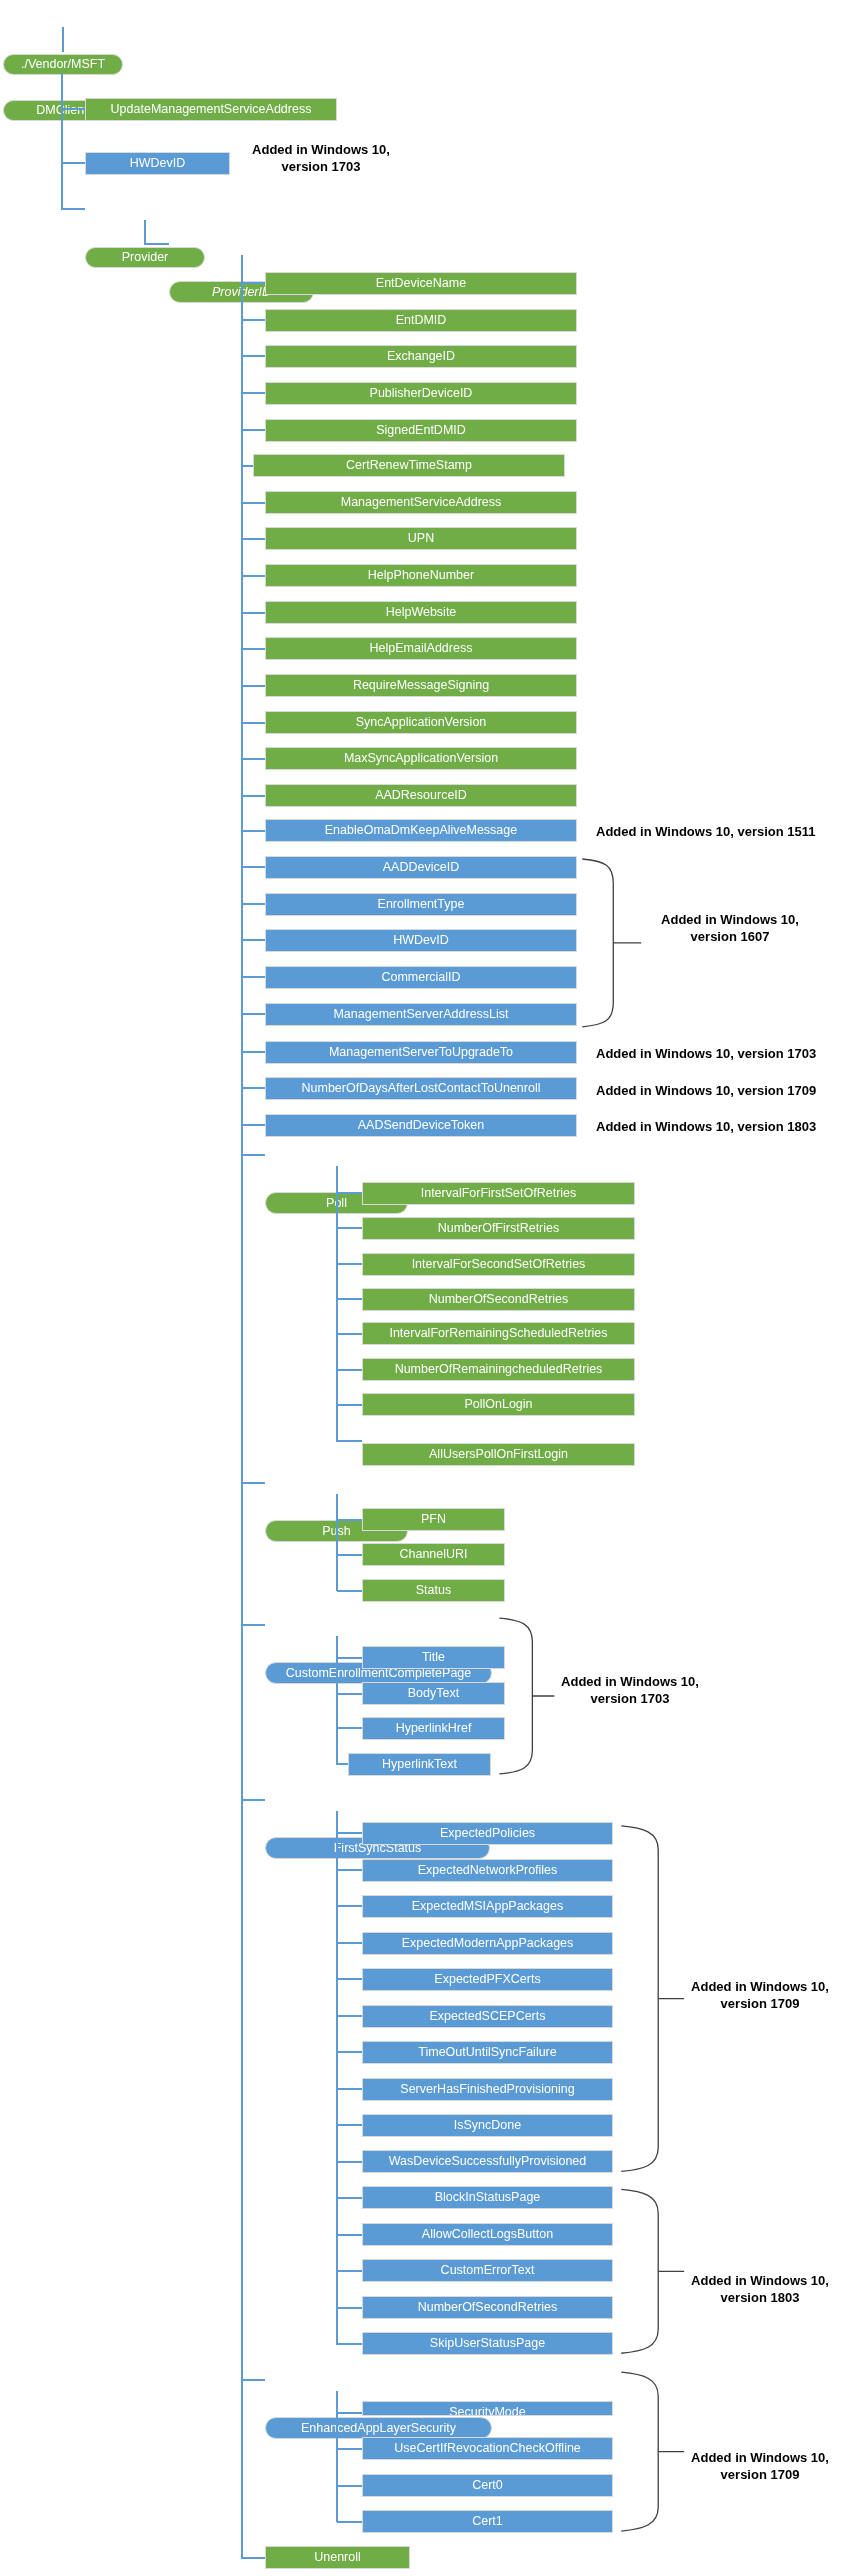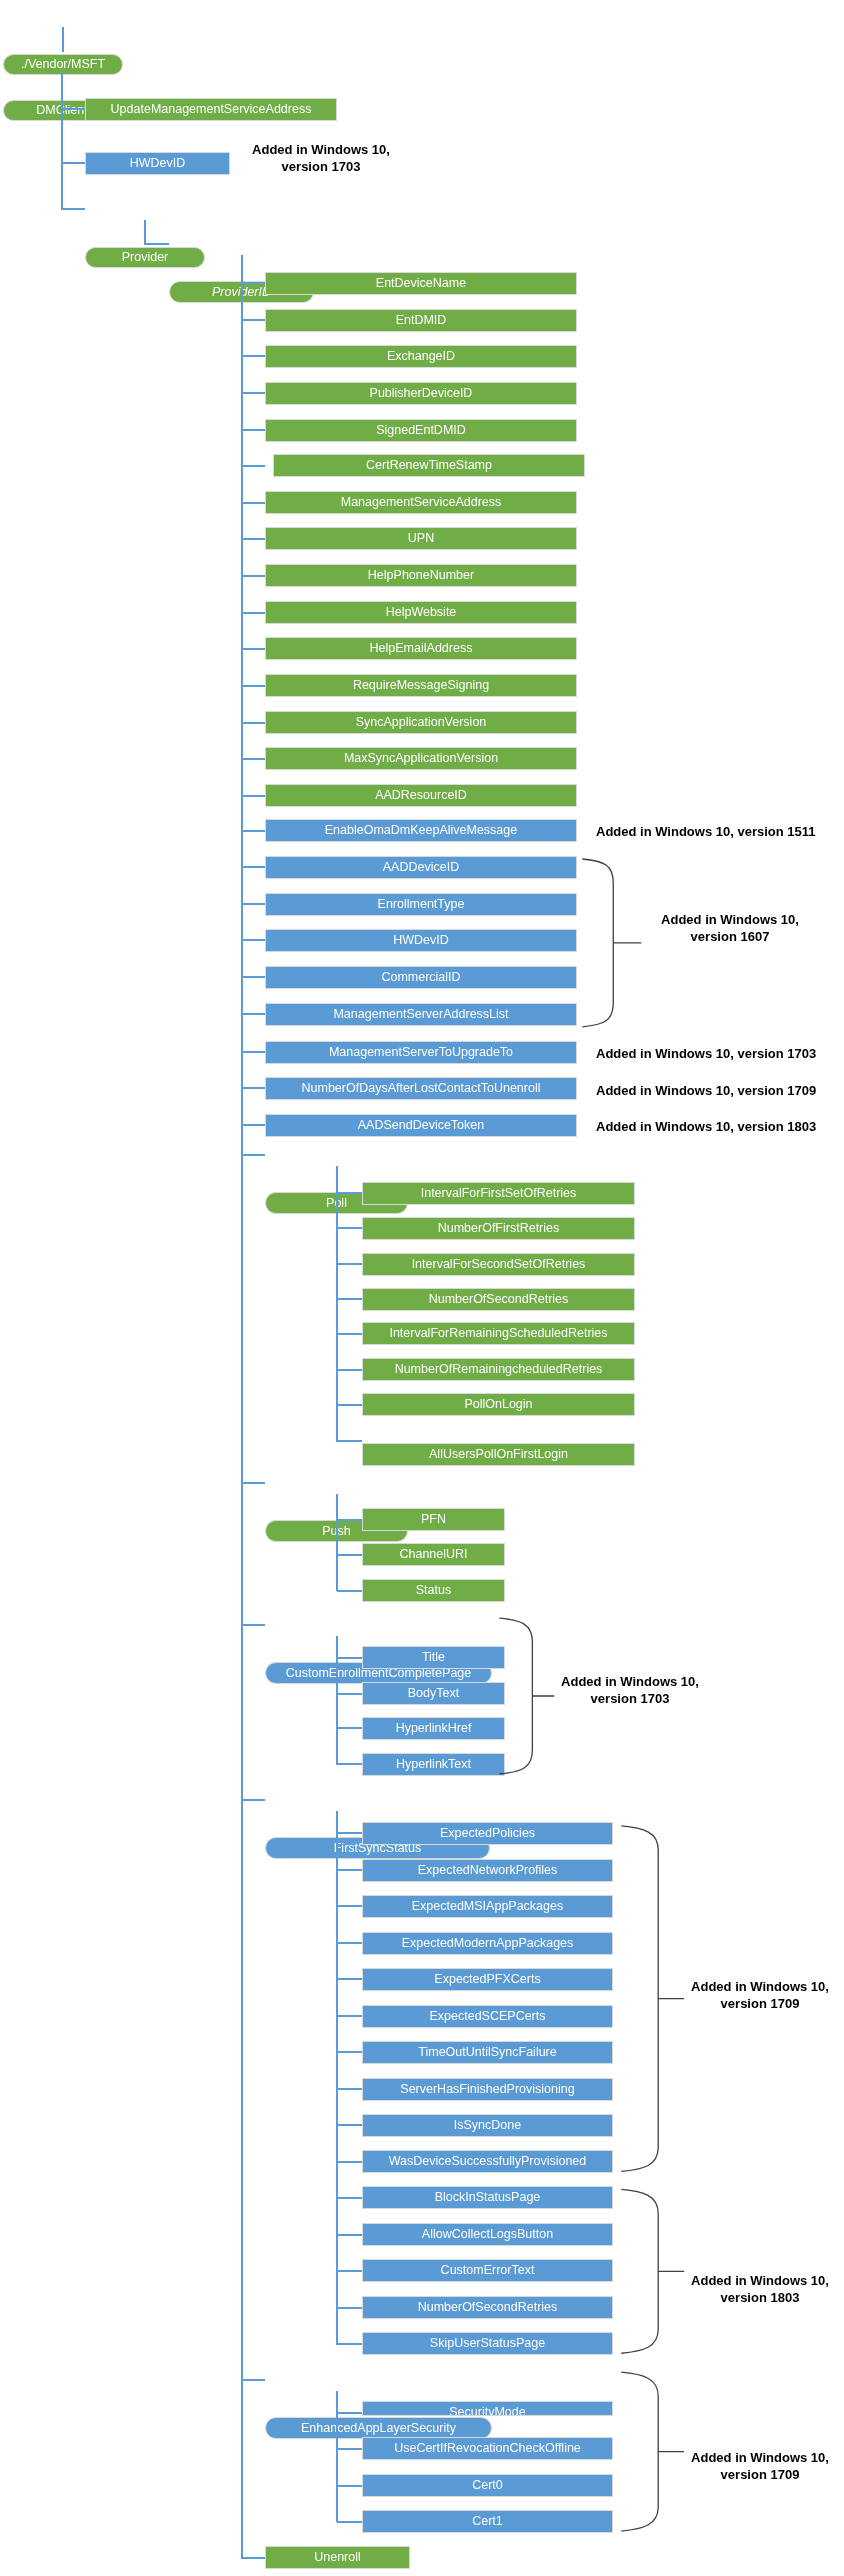--- a/index.html
+++ b/index.html
@@ -68,21 +68,21 @@
     <div class="node rect green" style="left: 265px; top: 272px; width: 312px; height: 23px; line-height: 21px;">EntDeviceName</div>
     <div class="connector" style="left: 242px; top: 319px; width: 23px; height: 2px;"></div>
     <div class="node rect green" style="left: 265px; top: 309px; width: 312px; height: 23px; line-height: 21px;">EntDMID</div>
     <div class="connector" style="left: 242px; top: 355px; width: 23px; height: 2px;"></div>
     <div class="node rect green" style="left: 265px; top: 345px; width: 312px; height: 23px; line-height: 21px;">ExchangeID</div>
     <div class="connector" style="left: 242px; top: 392px; width: 23px; height: 2px;"></div>
     <div class="node rect green" style="left: 265px; top: 382px; width: 312px; height: 23px; line-height: 21px;">PublisherDeviceID</div>
     <div class="connector" style="left: 242px; top: 429px; width: 23px; height: 2px;"></div>
     <div class="node rect green" style="left: 265px; top: 419px; width: 312px; height: 23px; line-height: 21px;">SignedEntDMID</div>
     <div class="connector" style="left: 242px; top: 465px; width: 23px; height: 2px;"></div>
-    <div class="node rect green" style="left: 273px; top: 454px; width: 312px; height: 23px; line-height: 21px;">CertRenewTimeStamp</div>
+    <div class="node rect green" style="left: 253px; top: 454px; width: 312px; height: 23px; line-height: 21px;">CertRenewTimeStamp</div>
     <div class="connector" style="left: 242px; top: 502px; width: 23px; height: 2px;"></div>
     <div class="node rect green" style="left: 265px; top: 491px; width: 312px; height: 23px; line-height: 21px;">ManagementServiceAddress</div>
     <div class="connector" style="left: 242px; top: 538px; width: 23px; height: 2px;"></div>
     <div class="node rect green" style="left: 265px; top: 527px; width: 312px; height: 23px; line-height: 21px;">UPN</div>
     <div class="connector" style="left: 242px; top: 575px; width: 23px; height: 2px;"></div>
     <div class="node rect green" style="left: 265px; top: 564px; width: 312px; height: 23px; line-height: 21px;">HelpPhoneNumber</div>
     <div class="connector" style="left: 242px; top: 612px; width: 23px; height: 2px;"></div>
     <div class="node rect green" style="left: 265px; top: 601px; width: 312px; height: 23px; line-height: 21px;">HelpWebsite</div>
     <div class="connector" style="left: 242px; top: 648px; width: 23px; height: 2px;"></div>
     <div class="node rect green" style="left: 265px; top: 637px; width: 312px; height: 23px; line-height: 21px;">HelpEmailAddress</div>
@@ -142,21 +142,21 @@
     <div class="connector" style="left: 336px; top: 1494px; width: 2px; height: 97px;"></div>
     <div class="connector" style="left: 242px; top: 1624px; width: 23px; height: 2px;"></div>
     <div class="node pill blue" style="left: 265px; top: 1614px; width: 227px; height: 22px; line-height: 20px;">CustomEnrollmentCompletePage</div>
     <div class="connector" style="left: 337px; top: 1657px; width: 25px; height: 2px;"></div>
     <div class="node rect blue" style="left: 362px; top: 1646px; width: 143px; height: 23px; line-height: 21px;">Title</div>
     <div class="connector" style="left: 337px; top: 1693px; width: 25px; height: 2px;"></div>
     <div class="node rect blue" style="left: 362px; top: 1682px; width: 143px; height: 23px; line-height: 21px;">BodyText</div>
     <div class="connector" style="left: 337px; top: 1727px; width: 25px; height: 2px;"></div>
     <div class="node rect blue" style="left: 362px; top: 1717px; width: 143px; height: 23px; line-height: 21px;">HyperlinkHref</div>
     <div class="connector" style="left: 337px; top: 1763px; width: 25px; height: 2px;"></div>
-    <div class="node rect blue" style="left: 362px; top: 1753px; width: 143px; height: 23px; line-height: 21px;">HyperlinkText</div>
+    <div class="node rect blue" style="left: 348px; top: 1753px; width: 143px; height: 23px; line-height: 21px;">HyperlinkText</div>
     <div class="connector" style="left: 336px; top: 1636px; width: 2px; height: 129px;"></div>
     <div class="connector" style="left: 242px; top: 1799px; width: 23px; height: 2px;"></div>
     <div class="node pill blue" style="left: 265px; top: 1789px; width: 225px; height: 22px; line-height: 20px;">FirstSyncStatus</div>
     <div class="connector" style="left: 337px; top: 1832px; width: 25px; height: 2px;"></div>
     <div class="node rect blue" style="left: 362px; top: 1822px; width: 251px; height: 23px; line-height: 21px;">ExpectedPolicies</div>
     <div class="connector" style="left: 337px; top: 1869px; width: 25px; height: 2px;"></div>
     <div class="node rect blue" style="left: 362px; top: 1859px; width: 251px; height: 23px; line-height: 21px;">ExpectedNetworkProfiles</div>
     <div class="connector" style="left: 337px; top: 1905px; width: 25px; height: 2px;"></div>
     <div class="node rect blue" style="left: 362px; top: 1895px; width: 251px; height: 23px; line-height: 21px;">ExpectedMSIAppPackages</div>
     <div class="connector" style="left: 337px; top: 1942px; width: 25px; height: 2px;"></div>

